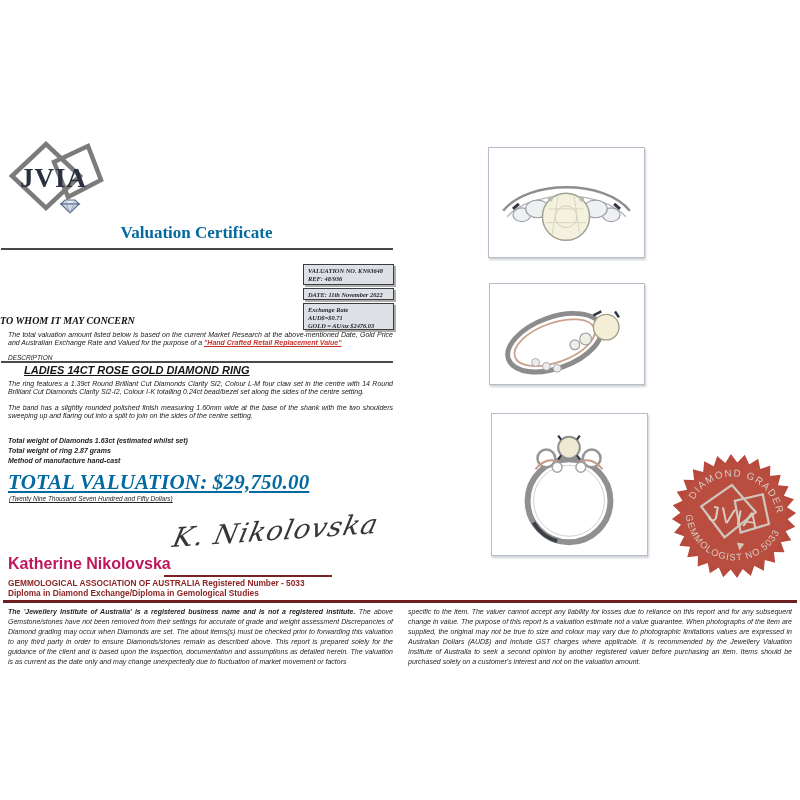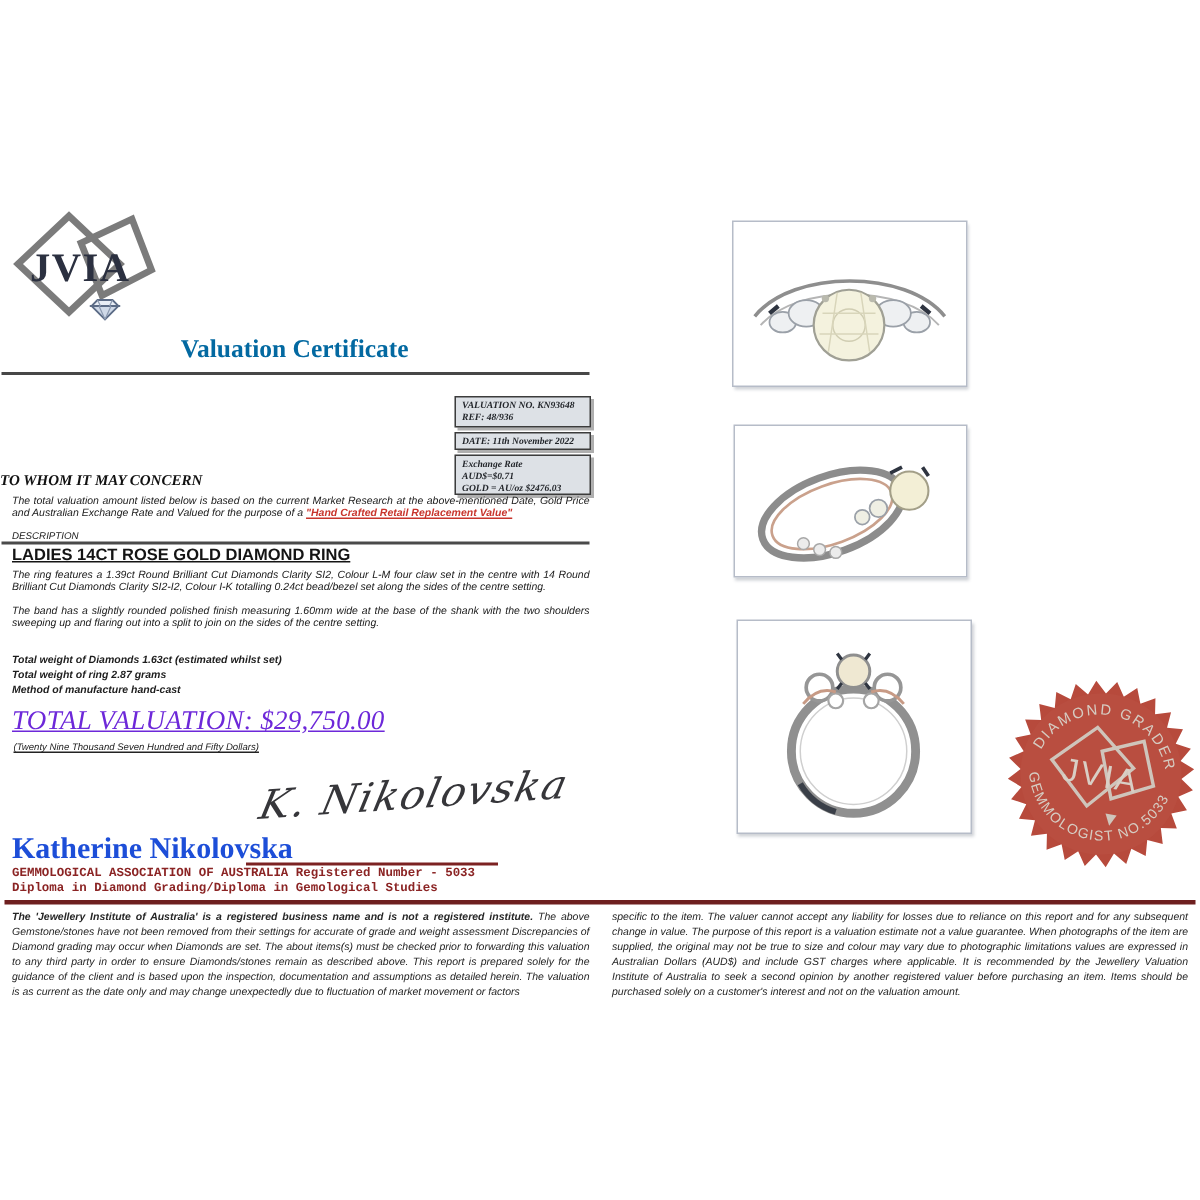--- a/index.html
+++ b/index.html
@@ -23,38 +23,38 @@
   .ibox3{left:303px;top:303px;width:91px;height:27px;}
 
   .salutation{left:0;top:315px;width:392px;text-align:left;font-family:"Liberation Serif",serif;
               font-weight:bold;font-style:italic;font-size:10px;color:#111;}
 
   .body-it{font-style:italic;font-size:7px;line-height:8px;text-align:justify;color:#202020;}
   .intro{left:8px;top:331px;width:385px;}
   .highlight{color:#c8342c;font-weight:bold;text-decoration:underline;}
   .section-label{left:8px;top:354px;font-style:italic;font-size:6.5px;color:#222;}
   .desc-rule{left:1px;top:361px;width:392px;height:1.5px;background:#4a4a4a;}
-  .ring-title{left:8px;top:364px;width:385px;font-weight:bold;font-size:11px;
+  .ring-title{left:24px;top:364px;width:385px;font-weight:bold;font-style:italic;font-size:11px;
               text-decoration:underline;color:#141414;}
   .desc1{left:8px;top:380px;width:385px;}
   .desc2{left:8px;top:404px;width:385px;}
   .weights{left:8px;top:436px;width:385px;font-weight:bold;font-style:italic;font-size:7px;
            line-height:9.8px;color:#1d1d1d;}
-  .total{left:8px;top:470px;font-family:"Liberation Serif",serif;font-weight:normal;font-style:italic;
-         font-size:18px;text-decoration:underline;color:#6d28d9;letter-spacing:.2px;}
+  .total{left:8px;top:470px;font-family:"Liberation Serif",serif;font-weight:bold;font-style:italic;
+         font-size:21px;text-decoration:underline;color:#0369a1;letter-spacing:.2px;}
   .words{left:9px;top:495px;font-style:italic;font-size:6.4px;text-decoration:underline;color:#232323;}
 
   
   .signature{left:170px;top:522px;font-family:"DejaVu Serif","Liberation Serif",serif;
              font-style:italic;font-size:27px;color:#26262a;transform:skewX(-16deg) rotate(-4deg);
              transform-origin:left bottom;letter-spacing:1px;opacity:.92;}
   .sig-line{left:164px;top:575px;width:168px;height:1.5px;background:#7c2222;}
-  .sig-name{left:8px;top:555px;font-family:Liberation Serif, serif;font-weight:bold;font-size:20px;
-            color:#1d4ed8;}
-  .cred{font-family:Liberation Mono, monospace;font-weight:bold;font-size:8.3px;color:#8b2424;}
+  .sig-name{left:8px;top:555px;font-family:Liberation Sans, sans-serif;font-weight:bold;font-size:16px;
+            color:#be185d;}
+  .cred{font-family:Liberation Sans, sans-serif;font-weight:bold;font-size:8.3px;color:#8b2424;}
   .cred1{left:8px;top:578px;}
   .cred2{left:8px;top:588px;}
   .maroon-rule{left:3px;top:600px;width:794px;height:2.5px;background:#6e1f1f;}
 
   
   .disc{font-style:italic;font-size:7px;line-height:10px;text-align:justify;color:#262626;}
   .disc-left{left:8px;top:607px;width:385px;}
   .disc-right{left:408px;top:607px;width:384px;}
   .disc-bold{font-weight:bold;}
 
@@ -115,21 +115,21 @@
     <div>Method of manufacture hand-cast</div>
   </div>
 
   <div class="abs total">TOTAL VALUATION: $29,750.00</div>
   <div class="abs words">(Twenty Nine Thousand Seven Hundred and Fifty Dollars)</div>
 
   <div class="abs signature">K. Nikolovska</div>
   <div class="abs sig-line"></div>
   <div class="abs sig-name">Katherine Nikolovska</div>
   <div class="abs cred cred1">GEMMOLOGICAL ASSOCIATION OF AUSTRALIA Registered Number - 5033</div>
-  <div class="abs cred cred2">Diploma in Diamond Grading/Diploma in Gemological Studies</div>
+  <div class="abs cred cred2">Diploma in Diamond Exchange/Diploma in Gemological Studies</div>
   <div class="abs maroon-rule"></div>
 
   <div class="abs disc disc-left"><span class="disc-bold">The 'Jewellery Institute of Australia' is a registered business name and is not a registered institute.</span><span> The above Gemstone/stones have not been removed from their settings for accurate of grade and weight assessment Discrepancies of Diamond grading may occur when Diamonds are set. The about items(s) must be checked prior to forwarding this valuation to any third party in order to ensure Diamonds/stones remain as described above. This report is prepared solely for the guidance of the client and is based upon the inspection, documentation and assumptions as detailed herein. The valuation is as current as the date only and may change unexpectedly due to fluctuation of market movement or factors</span></div>
   <div class="abs disc disc-right">specific to the item. The valuer cannot accept any liability for losses due to reliance on this report and for any subsequent change in value. The purpose of this report is a valuation estimate not a value guarantee. When photographs of the item are supplied, the original may not be true to size and colour may vary due to photographic limitations values are expressed in Australian Dollars (AUD$) and include GST charges where applicable. It is recommended by the Jewellery Valuation Institute of Australia to seek a second opinion by another registered valuer before purchasing an item. Items should be purchased solely on a customer's interest and not on the valuation amount.</div>
 
   <div class="abs photo photo1">
     <svg viewBox="0 0 157 111">
       <path d="M14,64 C40,32 117,32 143,64" fill="none" stroke="#8e8e8e" stroke-width="2.4"></path>
       <path d="M18,70 C43,42 114,42 139,70" fill="none" stroke="#b5b5b5" stroke-width="1.3"></path>
       <path d="M24,62 l6,-5 M133,62 l-6,-5" stroke="#2e3440" stroke-width="3"></path>

